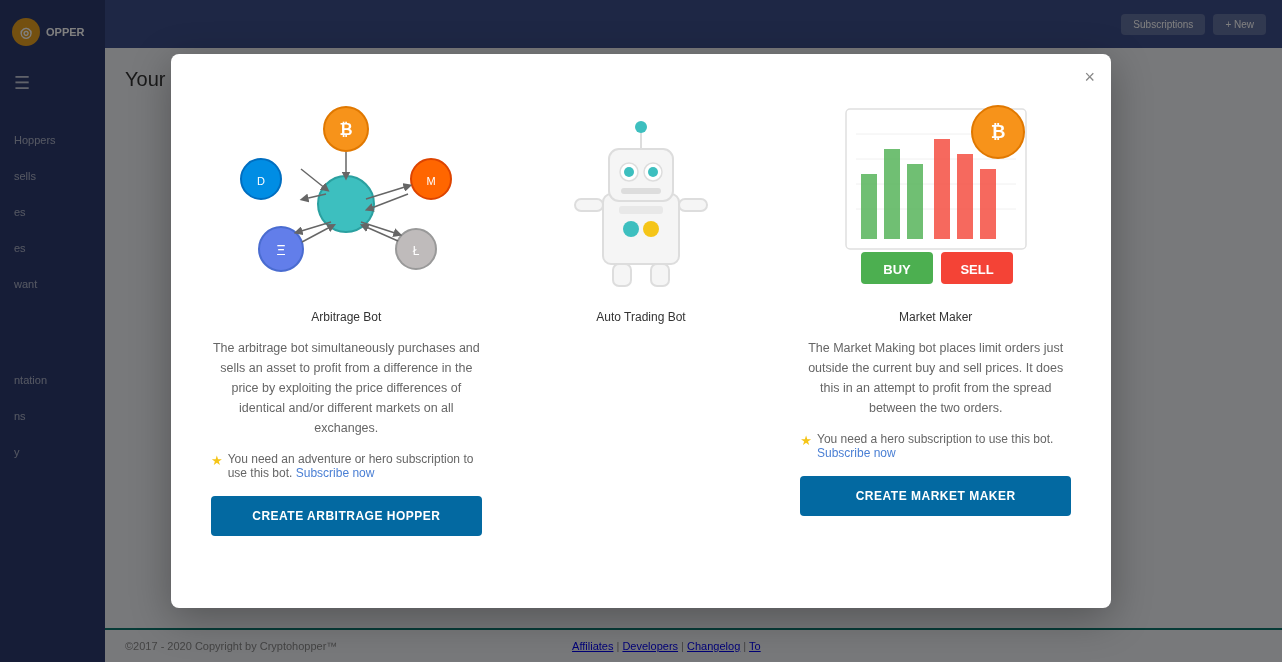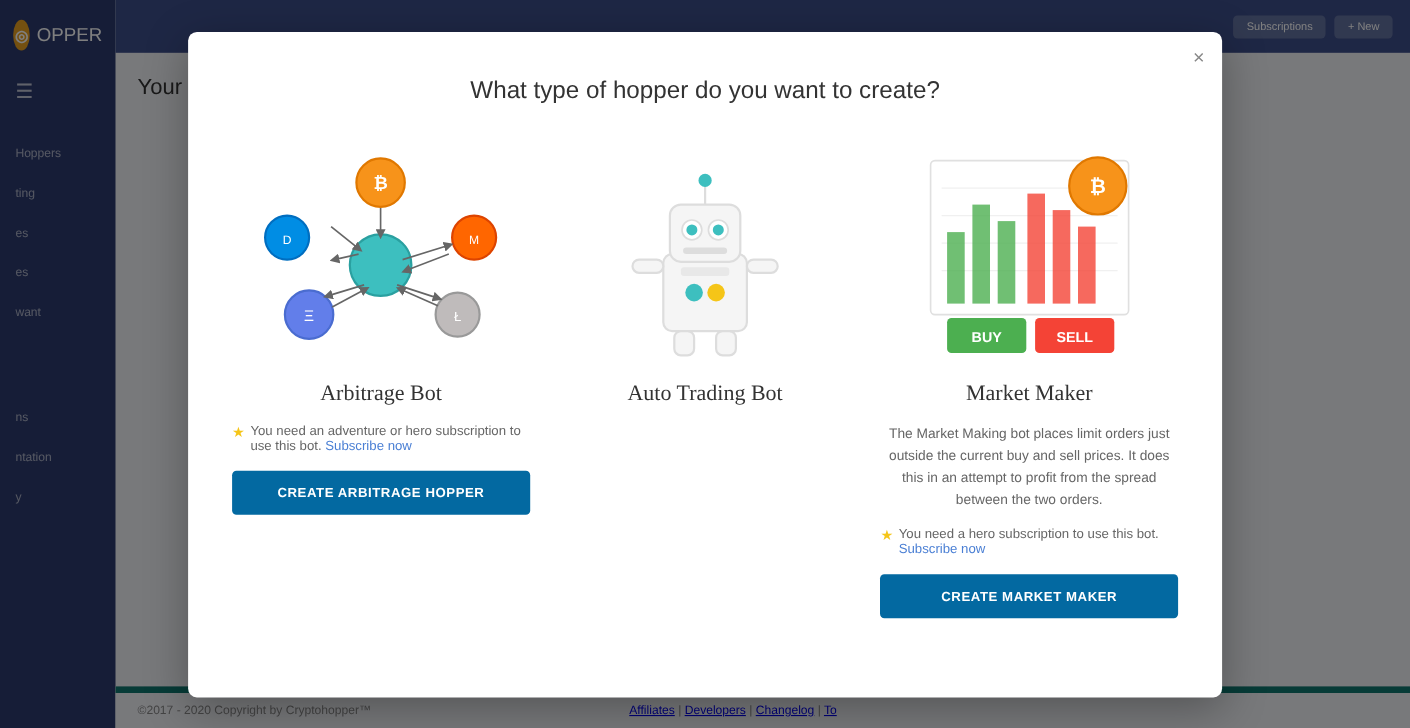--- a/index.html
+++ b/index.html
@@ -41,22 +41,22 @@
       background: #e8a020;
       border-radius: 50%;
       display: flex; align-items: center; justify-content: center;
       color: white;
       font-size: 14px;
       font-weight: bold;
     }
 
     .logo-text {
       color: white;
-      font-size: 17px;
-      font-weight: 400;
+      font-size: 11px;
+      font-weight: 700;
     }
 
     .sidebar-menu-icon {
       padding: 8px 14px;
       color: rgba(255,255,255,0.7);
       font-size: 18px;
       cursor: pointer;
     }
 
     .sidebar-items {
@@ -110,21 +110,21 @@
       font-size: 20px;
       color: #333;
       margin-bottom: 16px;
     }
 
     .footer {
       background: #f0f2f7;
       padding: 10px 20px;
       font-size: 11px;
       color: #888;
-      border-top: 6px solid #0f766e;
+      border-top: 2px solid #0f766e;
     }
 
     
     .modal-overlay {
       position: absolute;
       inset: 0;
       background: rgba(0,0,0,0.5);
       display: flex;
       align-items: center;
       justify-content: center;
@@ -180,25 +180,24 @@
     .card-illustration {
       width: 220px;
       height: 200px;
       margin-bottom: 16px;
       display: flex;
       align-items: center;
       justify-content: center;
     }
 
     .card-title {
-      font-size: 20px;
+      font-size: 12px;
       color: #333;
       margin-bottom: 14px;
       font-weight: 500;
-      font-family: Liberation Serif, serif;
     }
 
     .card-desc {
       font-size: 12.5px;
       color: #666;
       line-height: 1.6;
       margin-bottom: 14px;
       min-height: 80px;
     }
 
@@ -249,27 +248,27 @@
 
 <div class="app-bg">
   <div class="sidebar">
     <div class="sidebar-logo">
       <div class="logo-icon">◎</div>
       <span class="logo-text">OPPER</span>
     </div>
     <div class="sidebar-menu-icon">☰</div>
     <div class="sidebar-items">
       <div class="sidebar-item">Hoppers</div>
-      <div class="sidebar-item">ting</div>
+      <div class="sidebar-item">sells</div>
       <div class="sidebar-item">es</div>
       <div class="sidebar-item">es</div>
       <div class="sidebar-item">want</div>
       <div style="height:60px"></div>
+      <div class="sidebar-item">ntation</div>
       <div class="sidebar-item">ns</div>
-      <div class="sidebar-item">ntation</div>
       <div class="sidebar-item">y</div>
     </div>
   </div>
   <div class="main-content">
     <div class="top-bar">
       <button class="top-bar-btn">Subscriptions</button>
       <button class="top-bar-btn">+ New</button>
     </div>
     <div class="page-area">
       <div class="page-title">Your h</div>
@@ -282,21 +281,20 @@
       <a href="#">Changelog</a> |
       <a href="#">To</a>
     </div>
   </div>
 </div>
 
 <div class="modal-overlay">
   <div class="modal">
     <button class="modal-close">×</button>
 
-    <h2 class="modal-title">What type of hopper do you want to create?</h2>
 
     <div class="cards-row">
 
       <div class="card">
         <div class="card-illustration">
           <svg viewBox="0 0 220 200" xmlns="http://www.w3.org/2000/svg" class="arbitrage-svg">
 
             <circle cx="110" cy="110" r="28" fill="#3dbfbf" stroke="#2aa0a0" stroke-width="2"></circle>
 
             <circle cx="110" cy="35" r="22" fill="#f7931a" stroke="#e07800" stroke-width="2"></circle>
@@ -324,20 +322,21 @@
             <line x1="125" y1="128" x2="162" y2="140" stroke="#666" stroke-width="1.5" marker-end="url(#arr)"></line>
             <line x1="162" y1="147" x2="128" y2="132" stroke="#666" stroke-width="1.5" marker-end="url(#arr)"></line>
             <defs>
               <marker id="arr" markerWidth="6" markerHeight="6" refX="3" refY="3" orient="auto">
                 <path d="M0,0 L0,6 L6,3 z" fill="#666"></path>
               </marker>
             </defs>
           </svg>
         </div>
         <h3 class="card-title">Arbitrage Bot</h3>
+        <p class="card-desc">The arbitrage bot simultaneously purchases and sells an asset to profit from a difference in the price by exploiting the price differences of identical and/or different markets on all exchanges.</p>
         <div class="card-note">
           <span class="star-icon">★</span>
           <span>You need an adventure or hero subscription to use this bot. <a href="#" class="subscribe-link">Subscribe now</a></span>
         </div>
         <button class="create-btn">CREATE ARBITRAGE HOPPER</button>
       </div>
 
       <div class="card">
         <div class="card-illustration">
           <svg viewBox="0 0 220 200" xmlns="http://www.w3.org/2000/svg" class="trading-svg">

